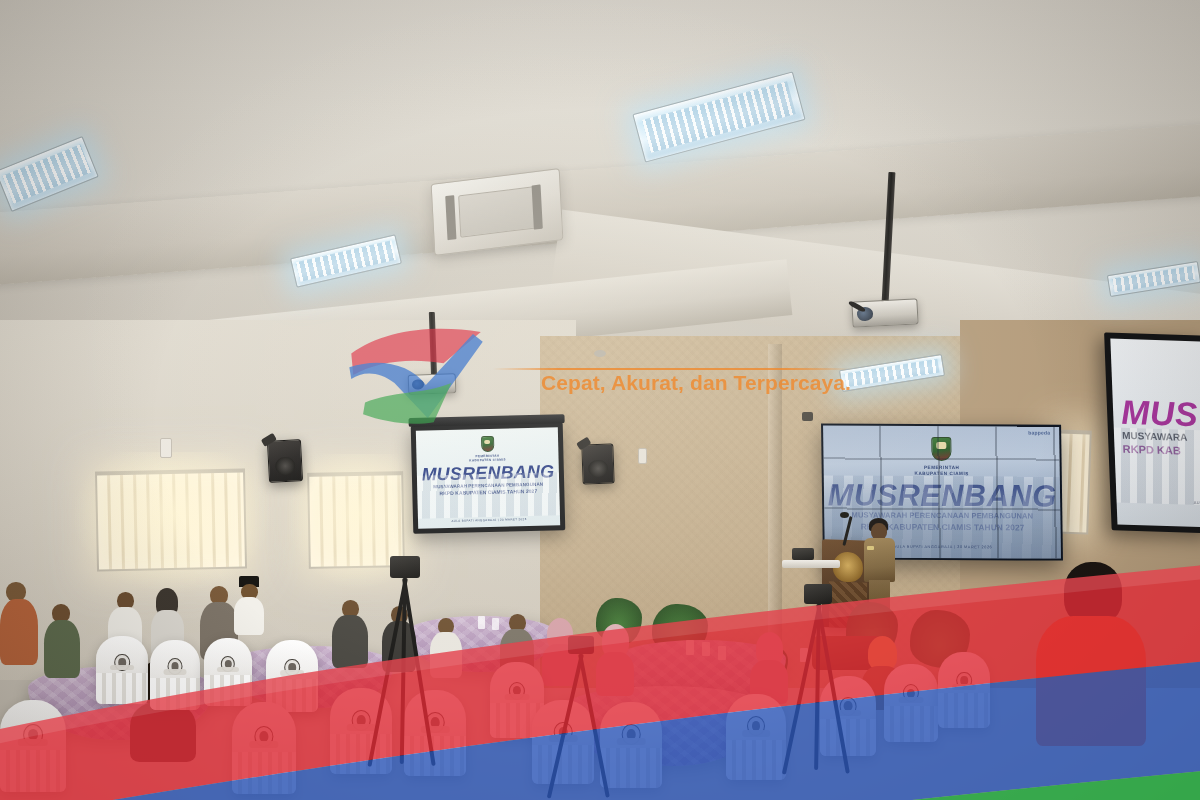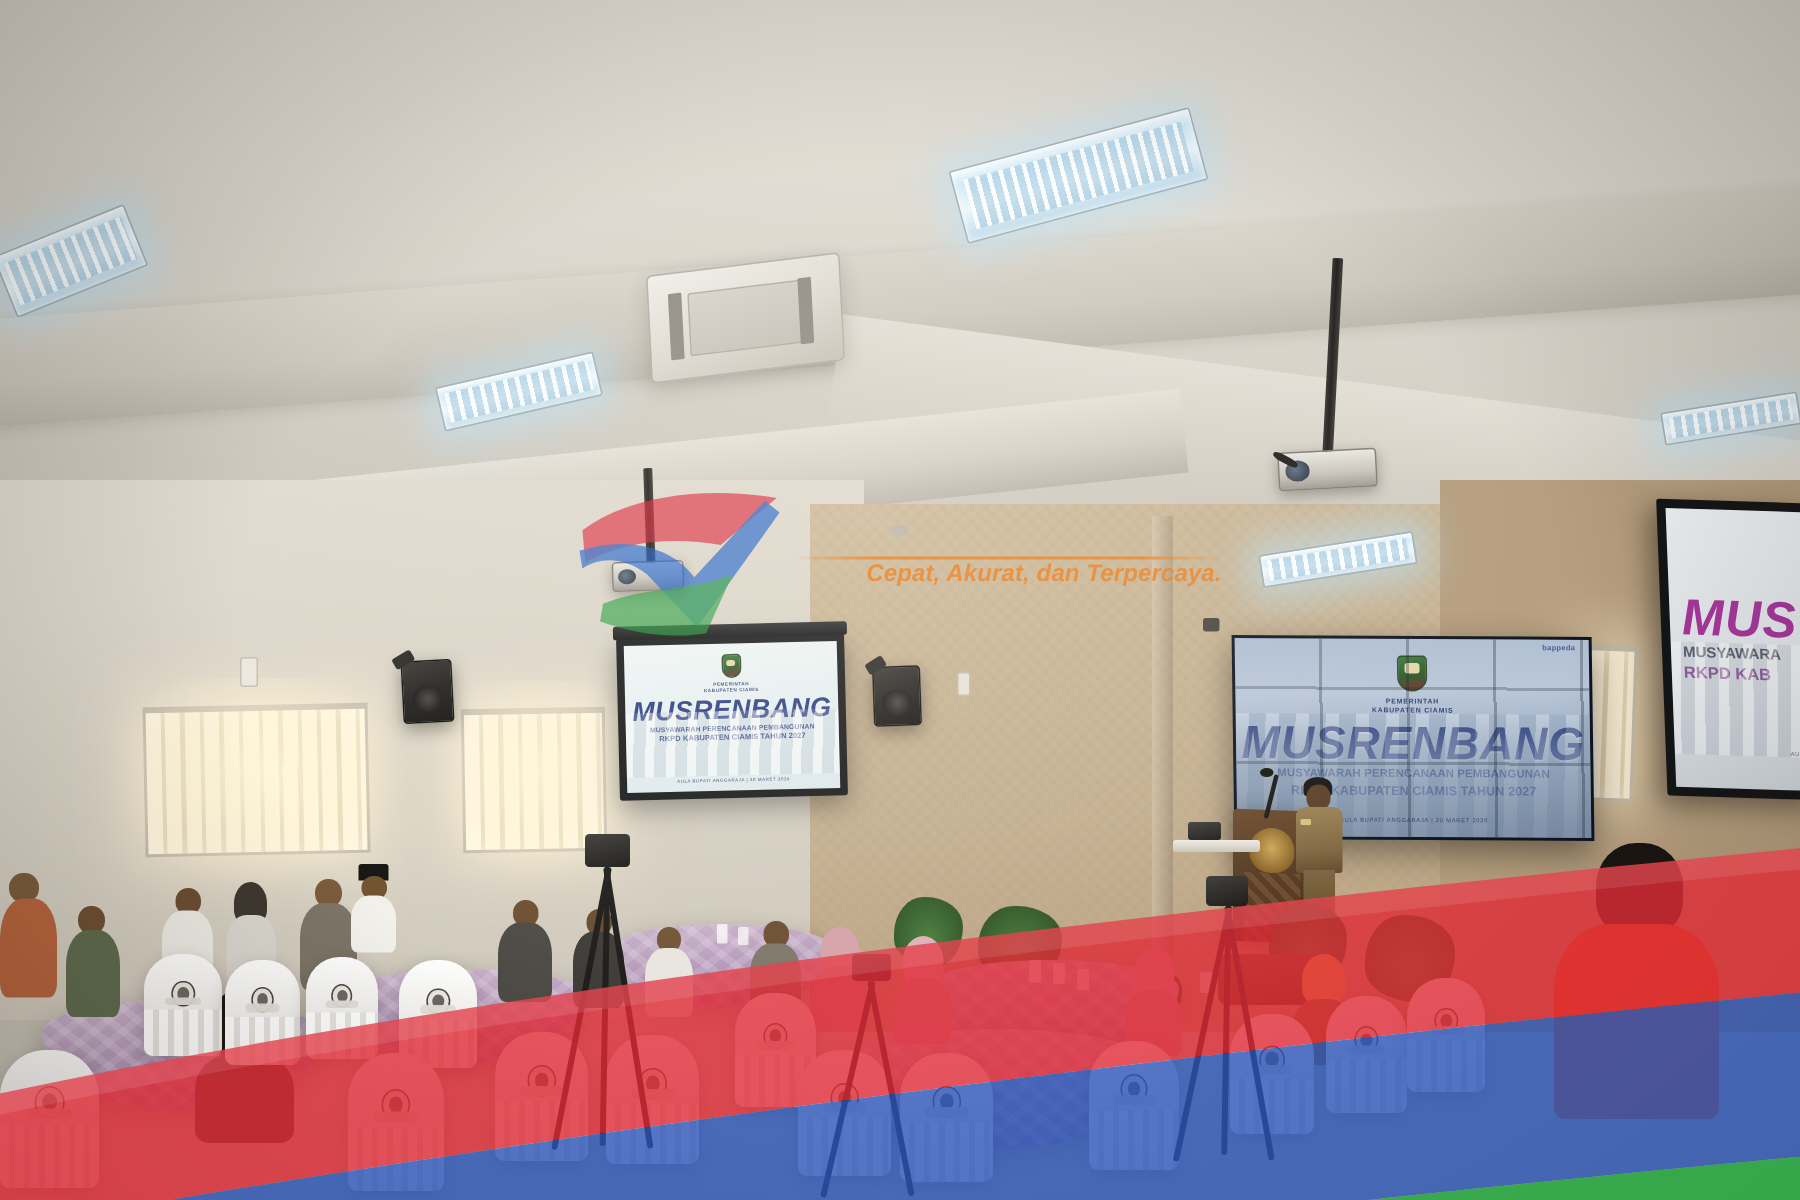--- a/index.html
+++ b/index.html
@@ -327,21 +327,21 @@
     white-space:nowrap;
   }
   .wm-g{ color:#2C6FD6; }
   .wm-i{ color:#E9334B; }
   .wm-rule{
     height:2px; width:100%;
     background:linear-gradient(90deg, rgba(240,138,46,0), #F08A2E 18%, #F08A2E 82%, rgba(240,138,46,0));
     margin:2px 0 1px 0;
   }
   .wm-tag{
-    font-size:16px; font-style:italic; font-weight:700;
+    font-size:21px; font-weight:700;
     color:#F08A2E; letter-spacing:.005em; text-align:center;
     white-space:nowrap;
     margin-left:48px;
   }
 
   
   .banner{
     position:absolute; left:-6%; bottom:-16%;
     width:118%; height:46%;
     pointer-events:none;

